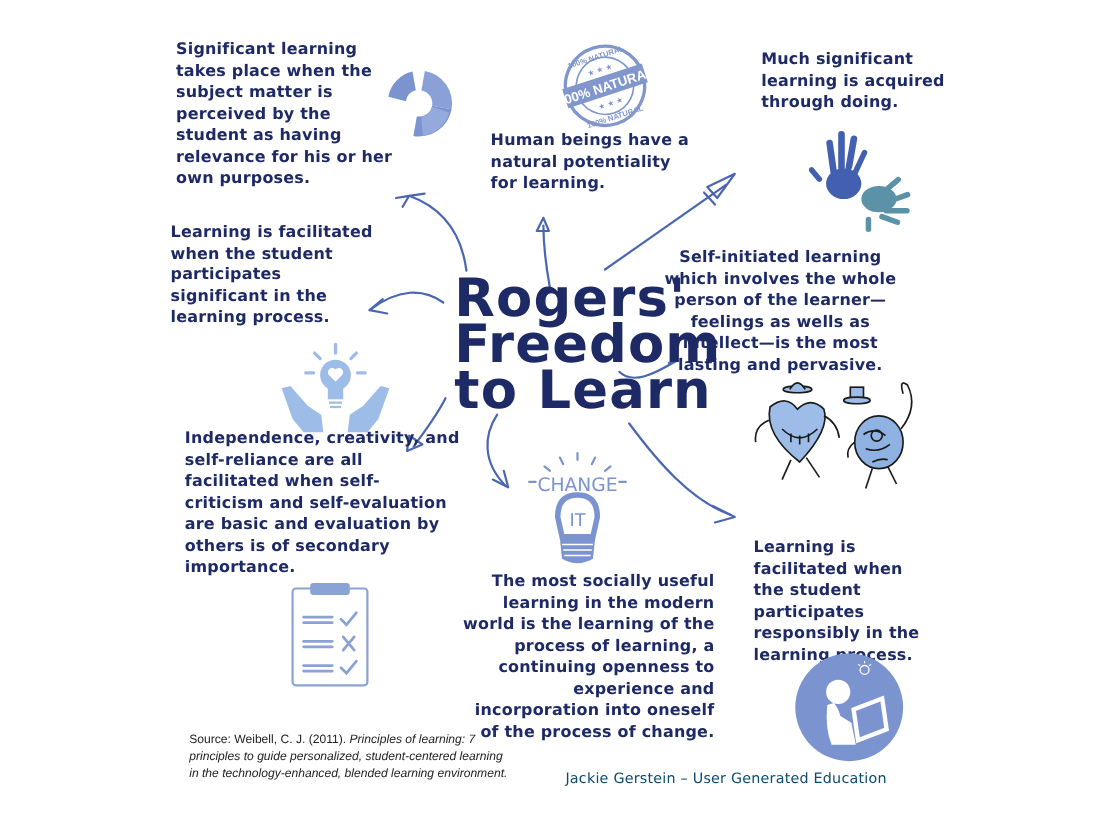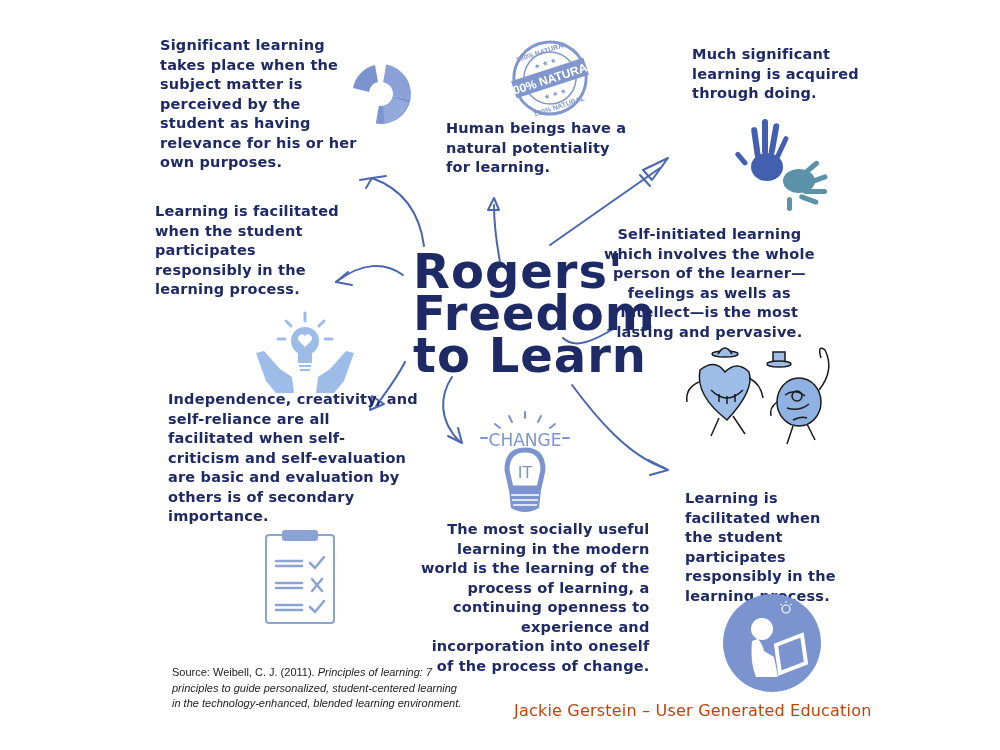--- a/index.html
+++ b/index.html
@@ -6,21 +6,21 @@
   body { width:1000px; height:750px; position:relative; overflow:hidden;
          font-family:"DejaVu Sans", sans-serif; color:#1e2a66; }
   .txt { position:absolute; font-size:14.5px; line-height:19.5px; font-weight:bold;
          color:#1e2a66; letter-spacing:0.2px; white-space:pre-line; }
   .title { position:absolute; left:413px; top:250px; font-size:48px; line-height:42px;
            font-weight:bold; color:#1e2a66; white-space:pre-line; letter-spacing:1px; }
   .source { position:absolute; left:172px; top:665px; width:290px; font-family:"Liberation Sans", sans-serif;
             font-size:11px; line-height:15.5px; color:#222; }
   .source i { font-style:italic; }
   .credit { position:absolute; left:514px; top:701px; font-family:"DejaVu Sans", sans-serif;
-            font-size:16px; color:#c2410c; letter-spacing:0.2px; }
+            font-size:13px; color:#0c4a6e; letter-spacing:0.2px; }
   svg.layer { position:absolute; left:0; top:0; }
   .icon { position:absolute; }
 </style>
 </head>
 <body>
 
 <svg class="layer" width="1000" height="750" viewBox="0 0 1000 750">
   <g fill="none" stroke="#4a66b0" stroke-width="2" stroke-linecap="round" stroke-linejoin="round">
 
     <path d="M424 246 C 420 215, 405 190, 372 178"></path>
@@ -63,21 +63,21 @@
 own purposes.</div>
 <div class="txt" style="left:446px; top:119px;">Human beings have a
 natural potentiality
 for learning.</div>
 <div class="txt" style="left:692px; top:45px;">Much significant
 learning is acquired
 through doing.</div>
 <div class="txt" style="left:155px; top:202px;">Learning is facilitated
 when the student
 participates
-responsibly in the
+significant in the
 learning process.</div>
 <div class="txt" style="left:604px; top:225px;text-align:center;">Self-initiated learning
 which involves the whole
 person of the learner—
 feelings as wells as
 intellect—is the most
 lasting and pervasive.</div>
 <div class="txt" style="left:168px; top:390px;">Independence, creativity, and
 self-reliance are all
 facilitated when self-

